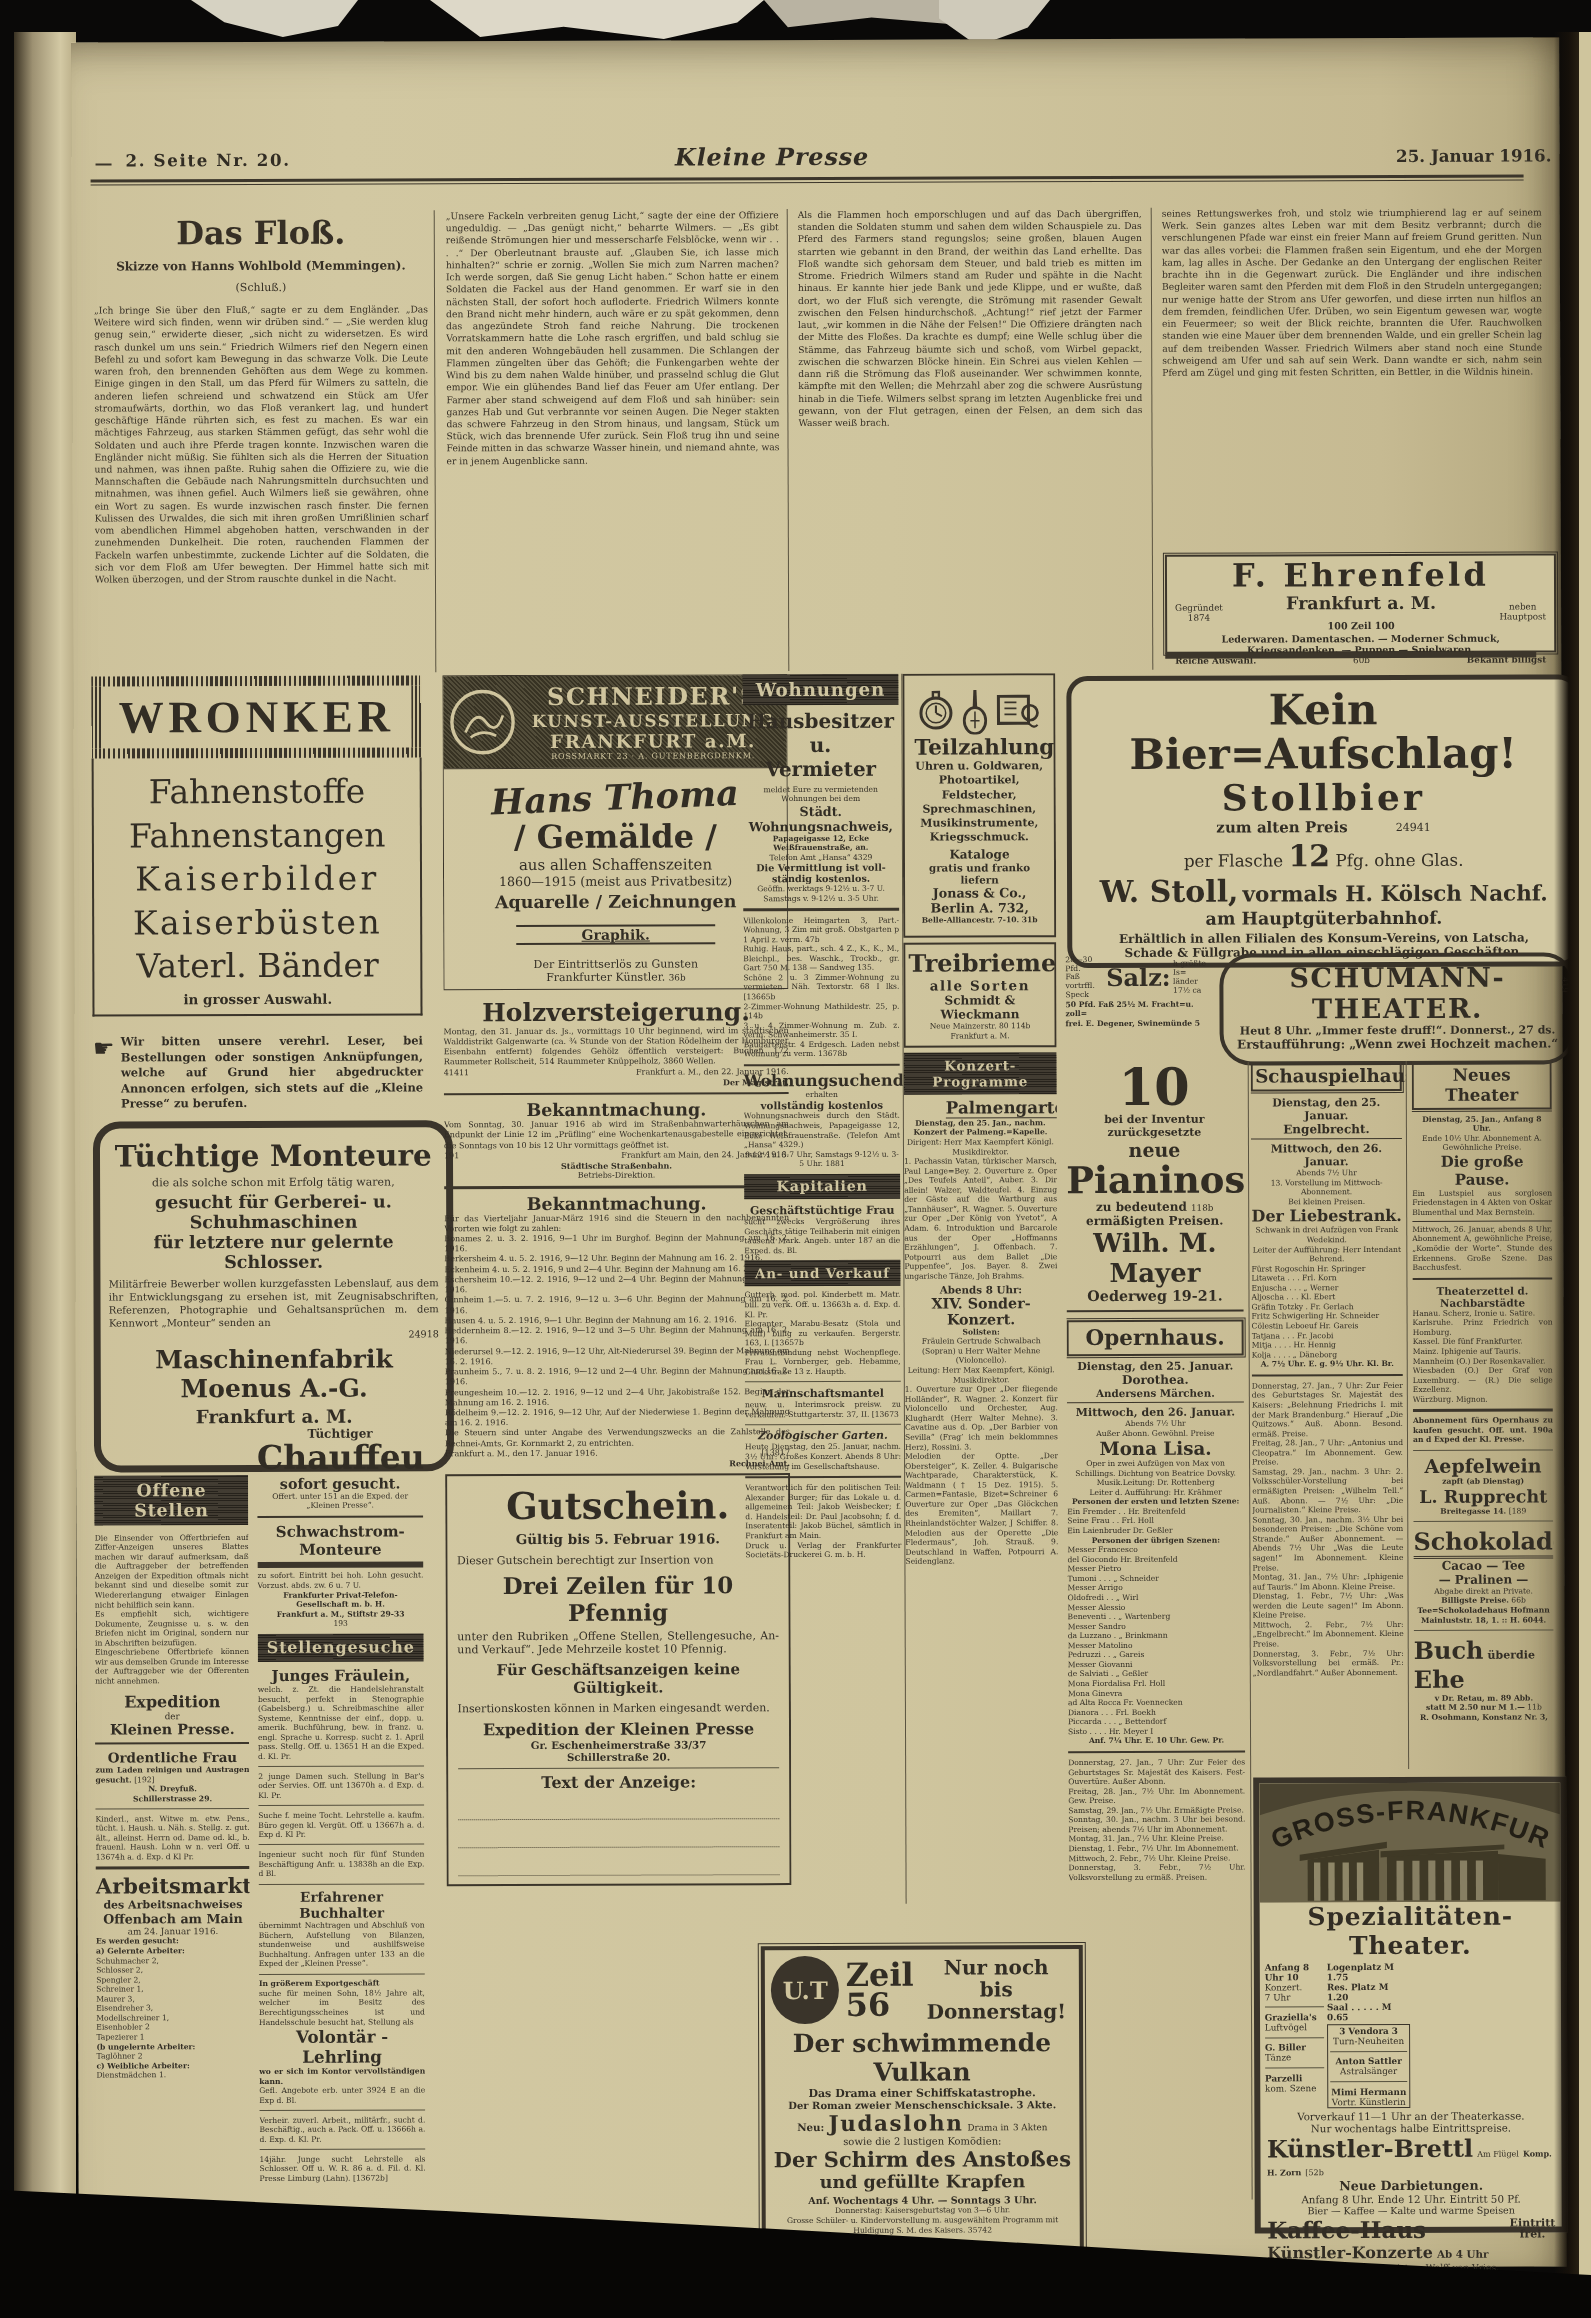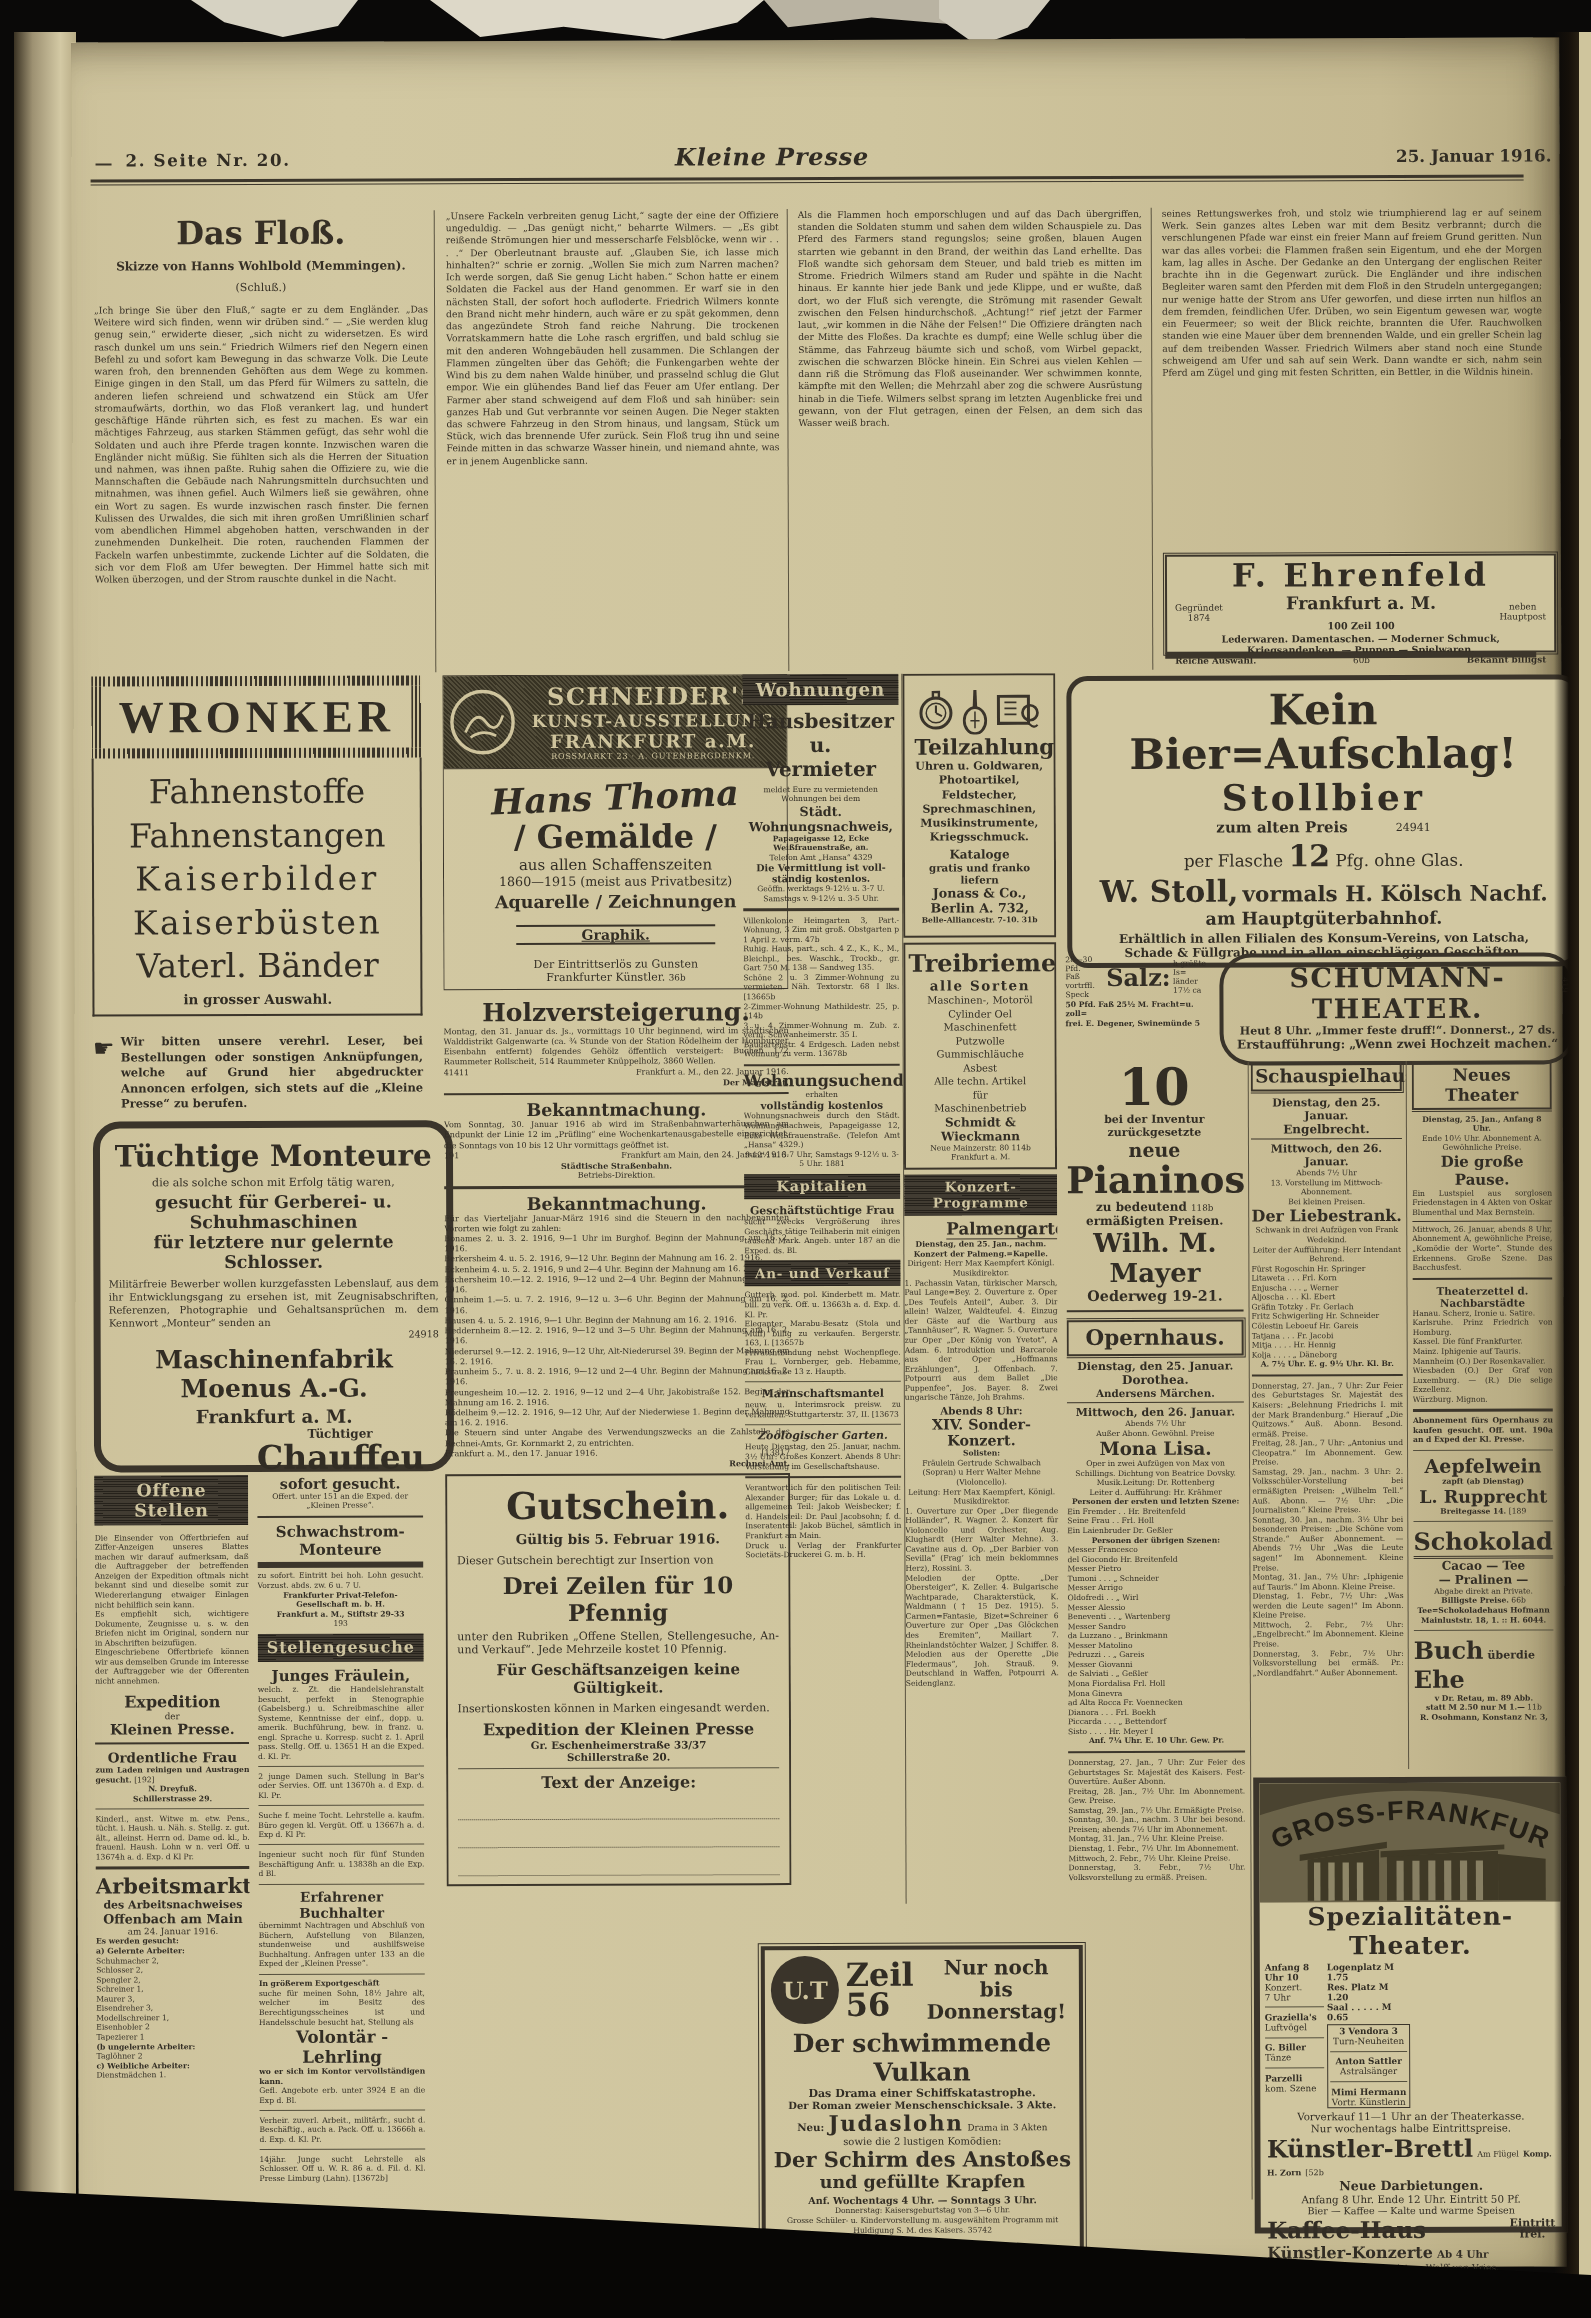--- a/index.html
+++ b/index.html
@@ -358,29 +358,20 @@
         <div class="ctr b" style="font-size:11px;line-height:1.3;">Uhren u. Goldwaren, Photoartikel, Feldstecher, Sprechmaschinen, Musik­instrumente, Kriegsschmuck.</div>
         <div class="ctr b" style="font-size:12px;margin-top:2.4px;">Kataloge</div>
         <div class="ctr b" style="font-size:10.3px;">gratis und franko liefern</div>
         <div class="ctr b" style="font-size:12.7px;">Jonass &amp; Co., Berlin A. 732,</div>
         <div class="ctr b small"><span>Belle-Alliancestr. 7-10.</span>  <span>31b</span></div>
       </div>
       <div class="gap6"></div>
       <div class="adbox" style="padding:4.8px 3.2px;">
         <div class="ctr b" style="font-size:24px;">Treibriemen</div>
         <div class="ctr b" style="font-size:13.5px;letter-spacing:1.6px;">alle Sorten</div>
-        <div class="ctr pre" style="font-size:10px;line-height:1.35;">Maschinen-, Motoröl
-Cylinder Oel
-Maschinenfett
-Putzwolle
-Gummischläuche
-Asbest
-Alle techn. Artikel
-für
-Maschinenbetrieb</div>
         <div class="ctr b" style="font-size:12px;">Schmidt &amp; Wieckmann</div>
         <div class="ctr small"><span>Neue Mainzerstr. 80</span> <span>114b</span><br><span>Frankfurt a. M.</span></div>
       </div>
       <div class="gap6"></div>
       <div class="banner" style="font-size:13.5px;">Konzert-Programme</div>
       <div class="ctr b" style="font-size:16.7px;margin-top:3.2px;border-bottom:1.6px solid #3a342a;margin-left:42px;">Palmengarten.</div>
       <div class="small b ctr">Dienstag, den 25. Jan., nachm.</div>
       <div class="small b ctr">Konzert der Palmeng.=Kapelle.</div>
       <div class="small ctr">Dirigent: Herr Max Kaempfert Königl. Musikdirektor.</div>
       <div class="just small">1. Pachassin Vatan, türkischer Marsch, Paul Lange=Bey. 2. Ouverture z. Oper „Des Teufels Anteil“, Auber. 3. Dir allein! Walzer, Waldteufel. 4. Einzug der Gäste auf die Wartburg aus „Tannhäuser“, R. Wagner. 5. Ouverture zur Oper „Der König von Yvetot“, A Adam. 6. Introduktion und Barcarole aus der Oper „Hoffmanns Erzählungen“, J. Offenbach. 7. Potpourri aus dem Ballet „Die Puppenfee“, Jos. Bayer. 8. Zwei ungarische Tänze, Joh Brahms.</div>

